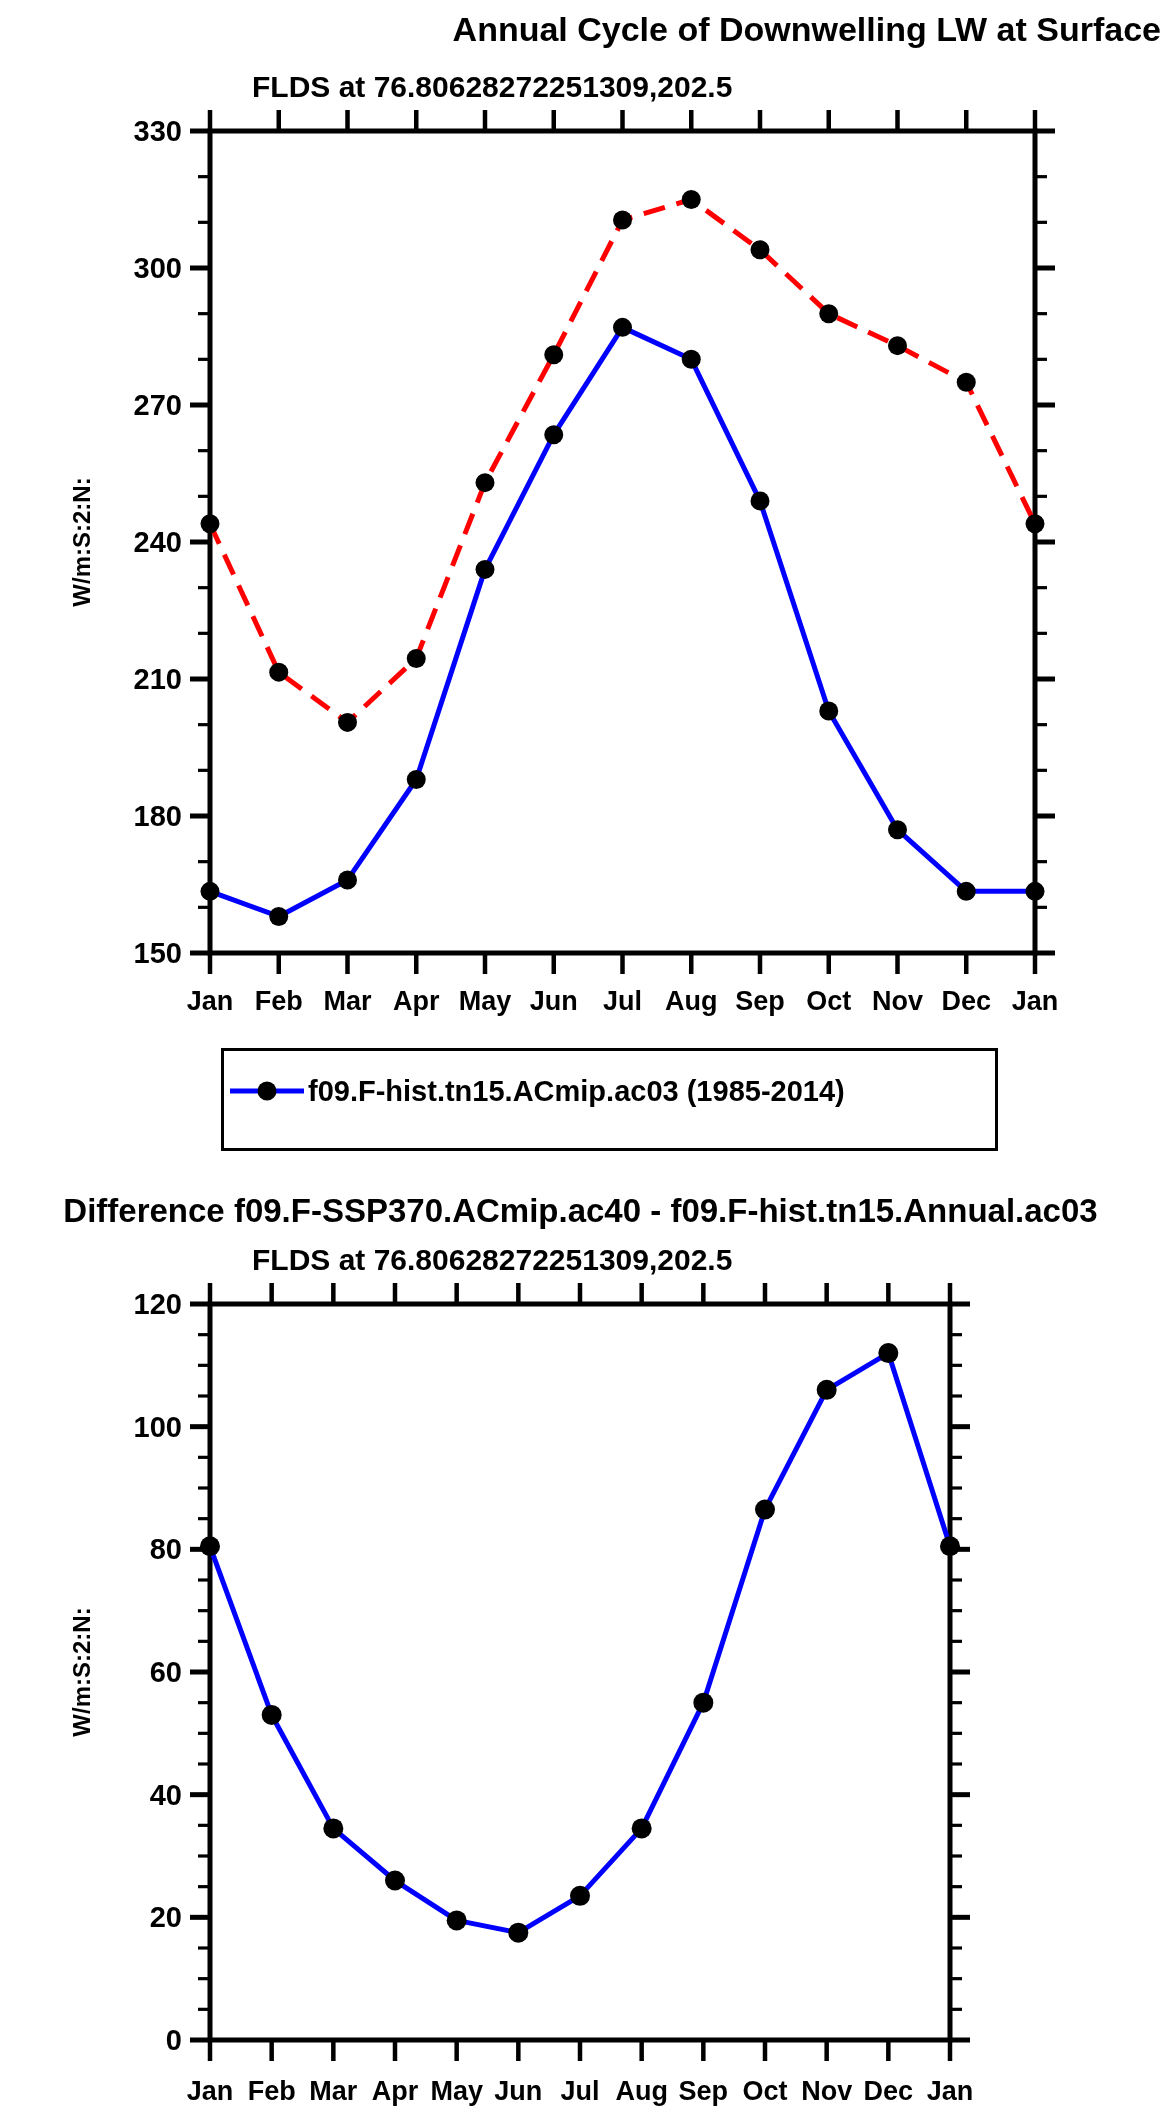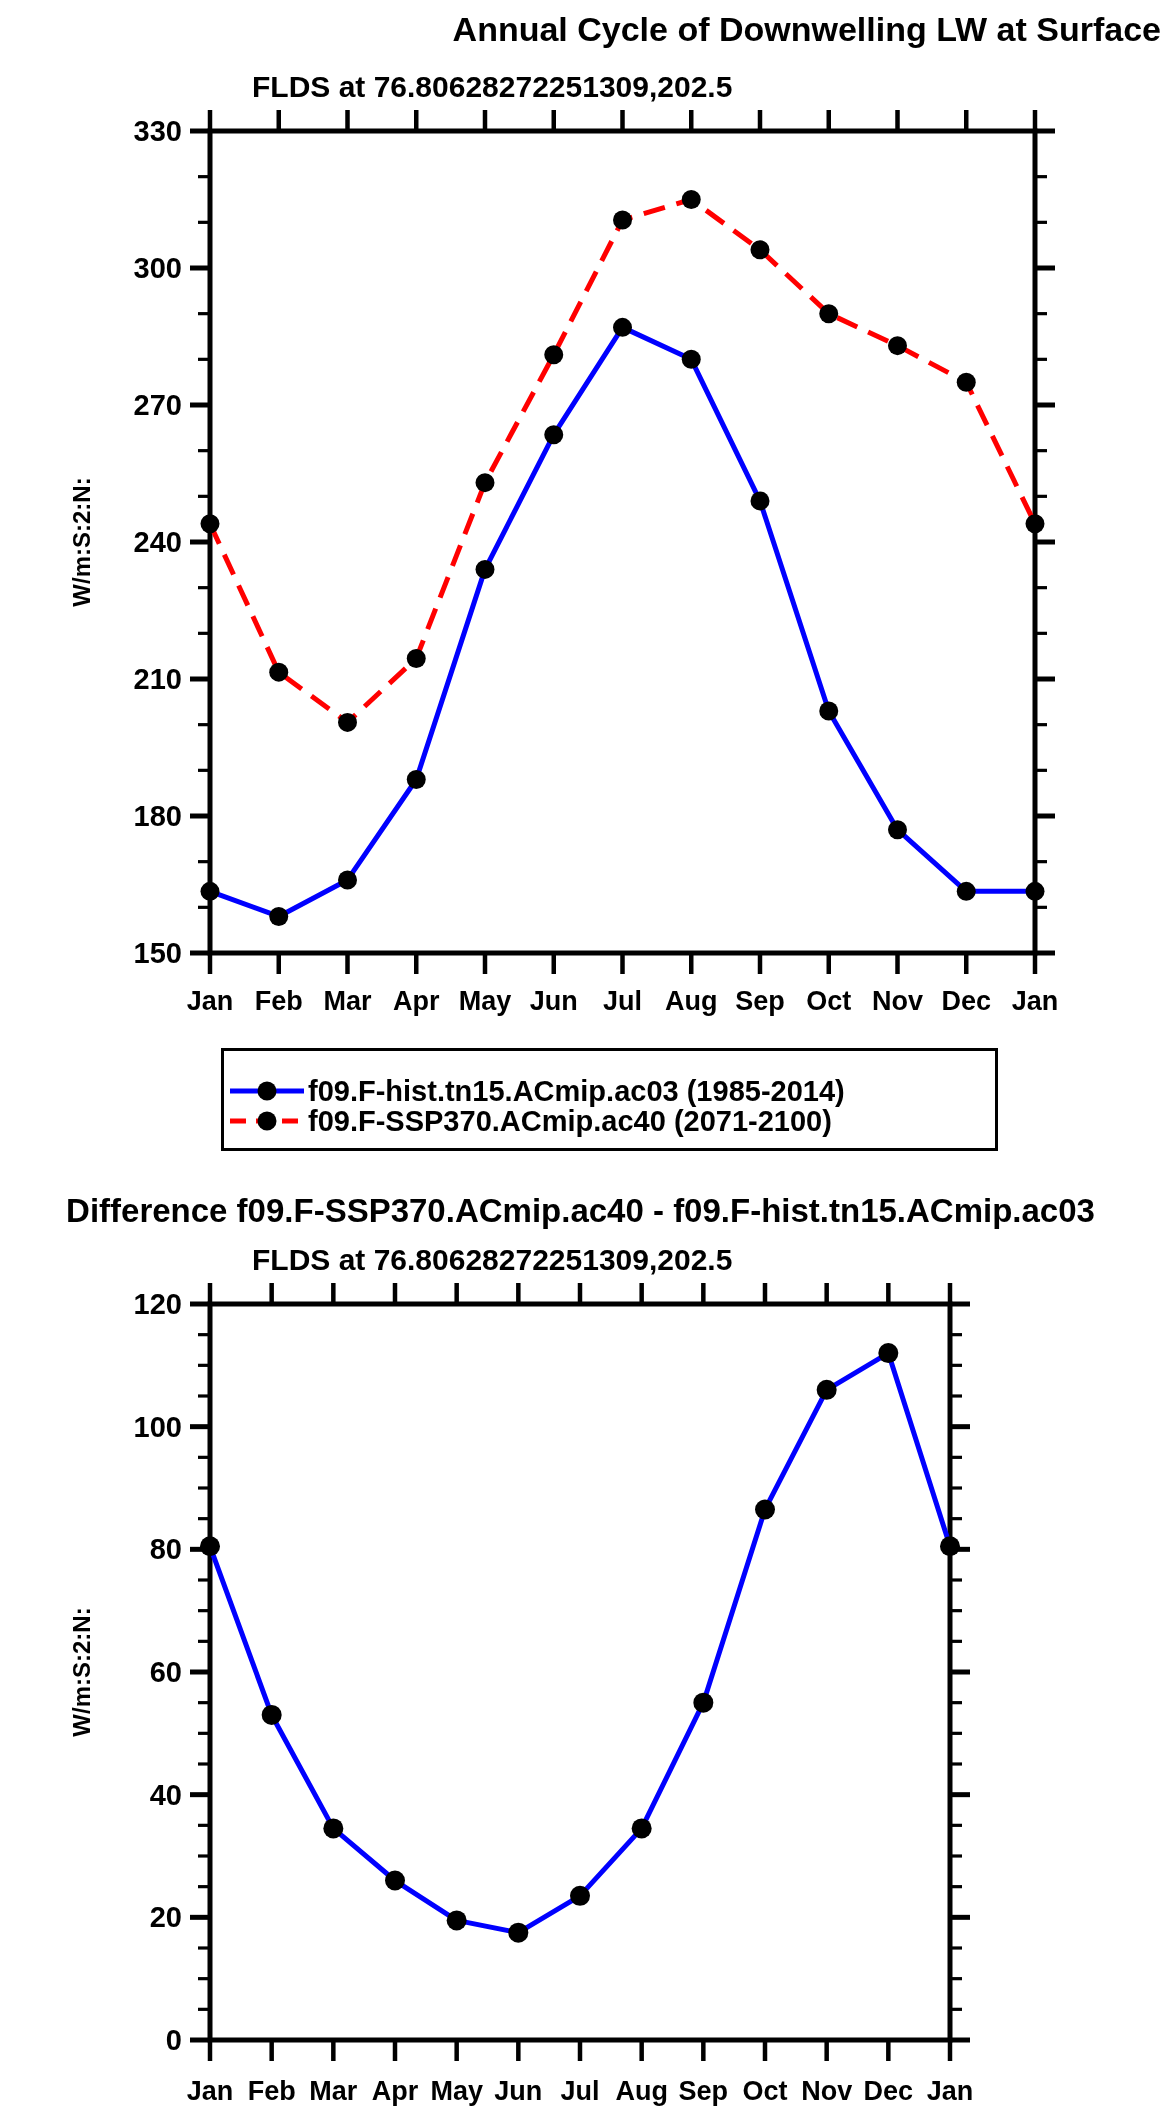--- a/index.html
+++ b/index.html
@@ -172,30 +172,23 @@
     </svg>
 
   <div class="legend">
     <div class="legend-row r0">
       <svg class="legend-sample" viewBox="0 0 78 44">
         <line class="legend-sample-line" x1="2" y1="22" x2="76" y2="22" stroke-width="5" stroke="#0000ff"></line>
         <circle cx="39" cy="22" r="9.5" fill="#000"></circle>
       </svg>
       <span class="legend-label">f09.F-hist.tn15.ACmip.ac03 (1985-2014)</span>
     </div>
-    <div class="legend-row r1">
-      <svg class="legend-sample" viewBox="0 0 78 44">
-        <line class="legend-sample-line" x1="2" y1="22" x2="76" y2="22" stroke-width="5" stroke="#ff0000" stroke-dasharray="16 10"></line>
-        <circle cx="39" cy="22" r="9.5" fill="#000"></circle>
-      </svg>
-      <span class="legend-label">f09.F-SSP370.ACmip.ac40 (2071-2100)</span>
-    </div>
   </div>
 
-  <div class="t-main2">Difference f09.F-SSP370.ACmip.ac40 - f09.F-hist.tn15.ACmip.ac03</div>
+  <div class="t-main2">Difference f09.F-SSP370.ACmip.ac40 - f09.F-hist.tn15.Annual.ac03</div>
   <div class="t-sub2">FLDS at 76.80628272251309,202.5</div>
   <div class="ytitle ytitle2">W/m:S:2:N:</div>
 
   <svg id="plot1" class="plot" width="1161" height="927" viewBox="0 1180 1161 927">
       <rect x="210" y="1304" width="740" height="736" fill="none" stroke="#000000" stroke-width="5"></rect>
       <line x1="190" x2="210" y1="2040" y2="2040" stroke="#000" stroke-width="5"></line>
       <line x1="950" x2="970" y1="2040" y2="2040" stroke="#000" stroke-width="5"></line>
       <text x="182" y="2050" text-anchor="end" font-size="29" font-weight="bold" fill="#000">0</text>
       <line x1="198" x2="210" y1="2009.3333333333333" y2="2009.3333333333333" stroke="#000" stroke-width="3.2"></line>
       <line x1="950" x2="962" y1="2009.3333333333333" y2="2009.3333333333333" stroke="#000" stroke-width="3.2"></line>

